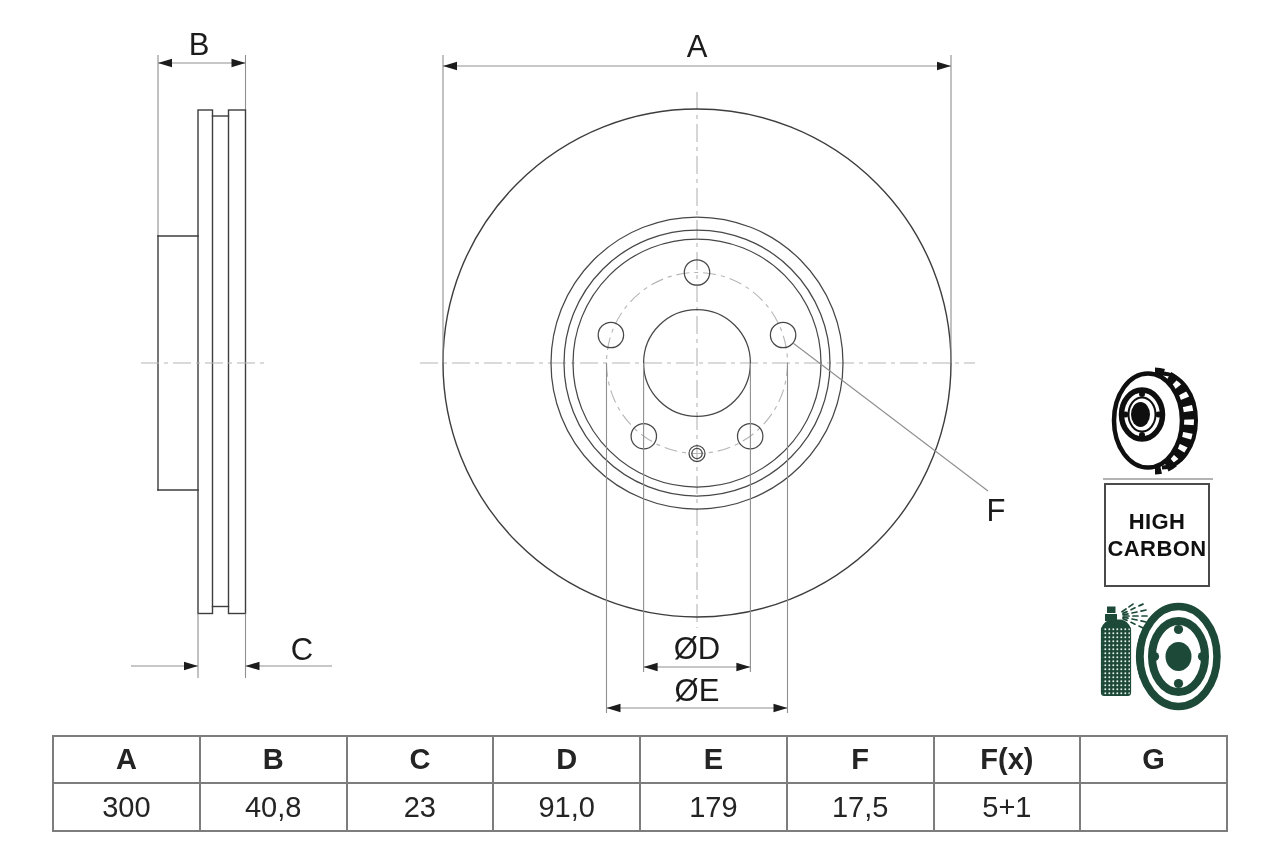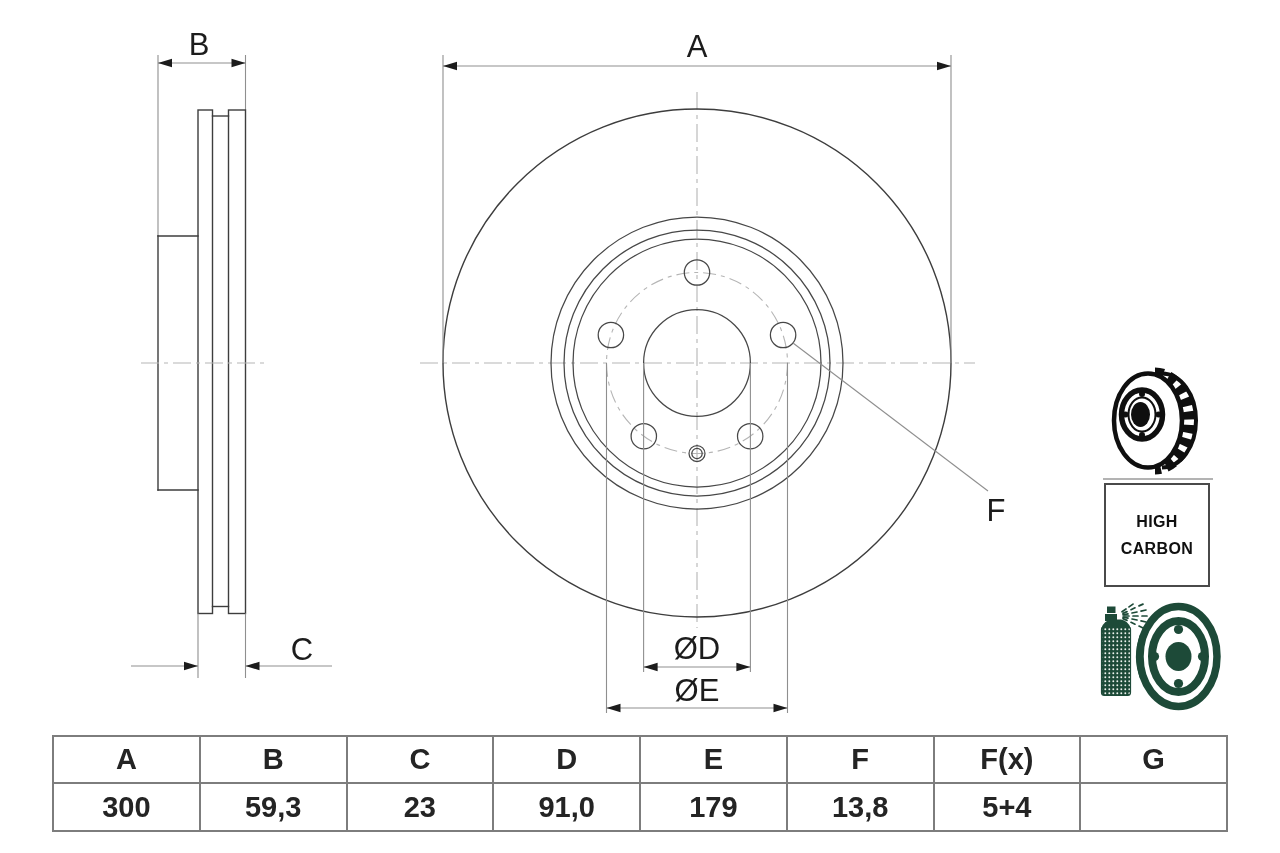--- a/index.html
+++ b/index.html
@@ -12,28 +12,28 @@
   .dim{stroke:#8f8f8f;stroke-width:1.1;fill:none;}
   .cl{stroke:#b5b5b5;stroke-width:1.1;fill:none;stroke-dasharray:18 5 4 5;}
   .clc{stroke:#b5b5b5;stroke-width:1.1;fill:none;stroke-dasharray:13 5 4 5;}
   .ah{fill:#1c1c1c;stroke:none;}
   .lbl{font-family:"Liberation Sans",sans-serif;font-size:31px;fill:#1c1c1c;}
   .thin{stroke:#9a9a9a;stroke-width:1.5;}
   
   .hc-box{position:absolute;left:1104px;top:483px;width:102px;height:100px;
           border:2px solid #4a4a4a;background:#fff;display:flex;flex-direction:column;
           align-items:center;justify-content:center;gap:1px;}
-  .hc-box span{font-weight:bold;font-size:16px;color:#101010;letter-spacing:0.4px;line-height:26px;}
+  .hc-box span{font-weight:bold;font-size:22px;color:#101010;letter-spacing:0.4px;line-height:26px;}
   
   .spec-wrap{position:absolute;left:52px;top:735px;width:1176px;}
   table.spec{border-collapse:collapse;table-layout:fixed;width:1176px;}
   table.spec td{border:2px solid #7d7d7d;text-align:center;vertical-align:middle;
                 color:#242424;font-size:29px;overflow:hidden;white-space:nowrap;}
   table.spec tr.hdr td{height:43px;font-weight:bold;}
-  table.spec tr.val td{height:44px;font-weight:bold;}
+  table.spec tr.val td{height:44px;font-weight:normal;}
 </style>
 </head>
 <body>
 
 <div id="stage">
 
   <svg width="1280" height="730" viewBox="0 0 1280 730">
     <defs>
       <pattern id="halftone" width="4" height="4" patternUnits="userSpaceOnUse">
         <rect width="4" height="4" fill="#1d4a38"></rect>
@@ -186,25 +186,25 @@
         <td>B</td>
         <td>C</td>
         <td>D</td>
         <td>E</td>
         <td>F</td>
         <td>F(x)</td>
         <td>G</td>
       </tr>
       <tr class="val">
         <td>300</td>
-        <td>59,3</td>
+        <td>40,8</td>
         <td>23</td>
         <td>91,0</td>
         <td>179</td>
-        <td>13,8</td>
-        <td>5+4</td>
+        <td>17,5</td>
+        <td>5+1</td>
         <td></td>
       </tr>
     </tbody>
       </table>
   </div>
 
 </div>
 
 </body></html>

